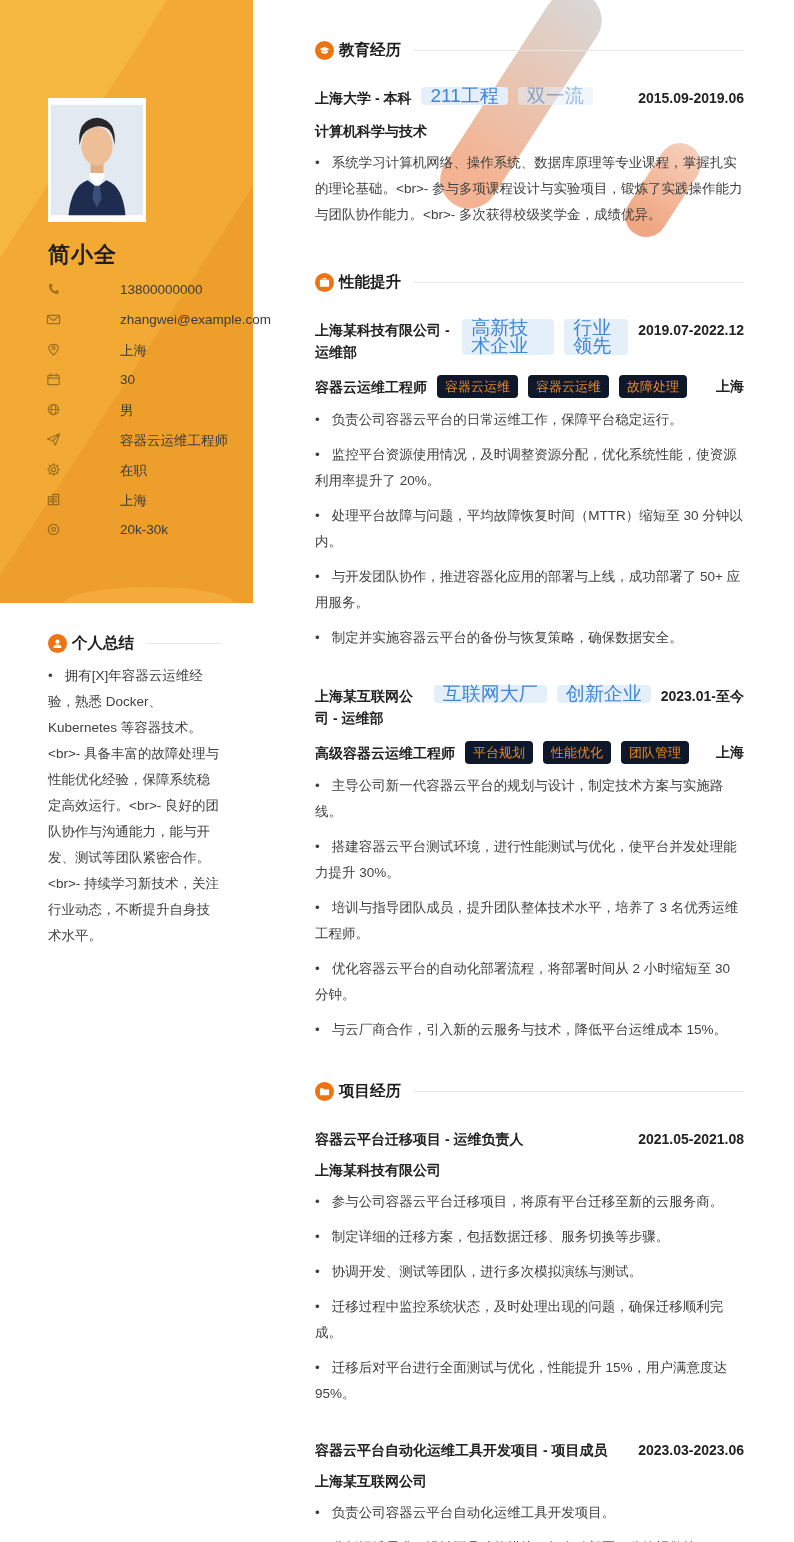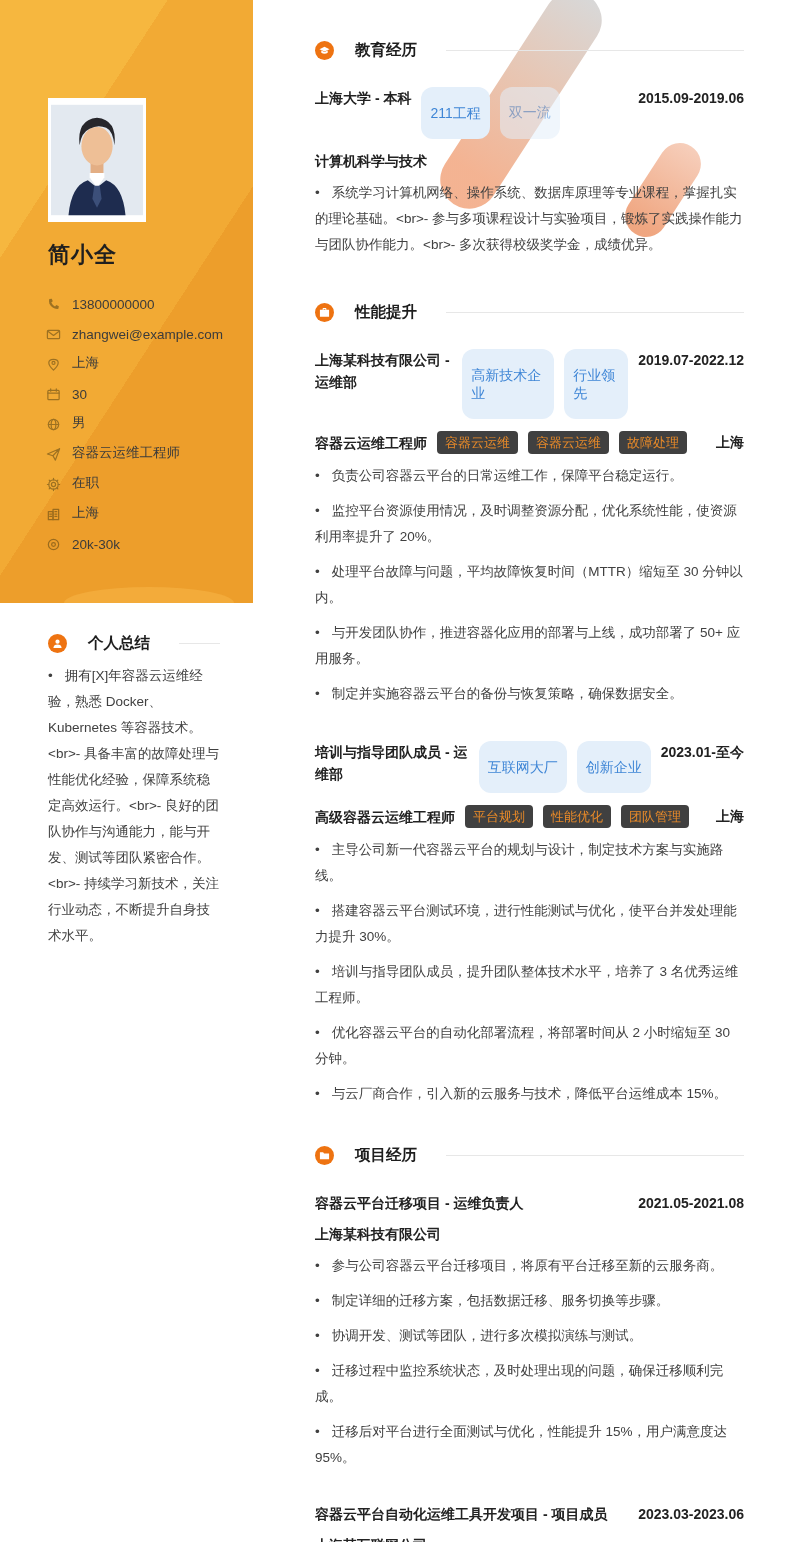--- a/index.html
+++ b/index.html
@@ -17,30 +17,30 @@
   
   .sidebar{position:absolute;left:0;top:0;width:253px;z-index:1;}
   .sidebar-orange{height:603px;position:relative;
     background:linear-gradient(123deg,#f6b73f 0%,#f6b73f 26%,#f2aa34 26%,#f2aa34 58%,#ed9e2b 58%,#ed9e2b 100%);}
   .sidebar-orange::after{content:"";position:absolute;bottom:0;left:64px;width:170px;height:16px;
     background:#f4ae3f;border-radius:50% 50% 0 0 / 100% 100% 0 0;opacity:.8;}
   .photo{position:absolute;left:48px;top:98px;width:98px;height:124px;background:#ffffff;padding:3px;box-sizing:border-box;}
   .photo svg{width:100%;height:100%;display:block;}
   .name{position:absolute;left:48px;top:240px;margin:0;font-size:22px;font-weight:bold;color:#1f1f1f;letter-spacing:1px;}
   .contact{position:absolute;left:46px;top:282px;margin:0;padding:0;list-style:none;}
-  .contact-item{display:flex;align-items:flex-end;height:30px;font-size:13.5px;color:#3b3b3b;}
+  .contact-item{display:flex;align-items:flex-start;height:30px;font-size:13.5px;color:#3b3b3b;gap:48px;}
   .cicon{width:15px;height:15px;margin-right:11px;opacity:.5;flex:none;display:block;}
   .cicon svg{width:15px;height:15px;display:block;stroke:#4a3a10;fill:none;stroke-width:1.3;stroke-linecap:round;stroke-linejoin:round;}
   .cicon.solid svg{fill:#4a3a10;stroke:none;}
 
   .summary{margin:0 33px 0 48px;padding-top:30px;}
   .summary-text{margin:16px 0 0 0;font-size:13.5px;line-height:29px;color:#3d3d3d;}
 
   
-  .sec-head{display:flex;align-items:center;gap:21px;text-align:right;}
+  .sec-head{display:flex;align-items:center;gap:5px;text-align:right;}
   .sec-icon{width:19px;height:19px;border-radius:50%;background:#ee7311;flex:none;
     display:flex;align-items:center;justify-content:center;}
   .sec-icon svg{width:11px;height:11px;display:block;fill:#ffffff;}
   .sec-title{font-size:15.5px;font-weight:bold;color:#1d1d1d;white-space:nowrap;}
   .sec-rule{flex:1;height:1px;background:#e7e7e7;margin-left:8px;}
 
   
   .main{position:absolute;left:315px;top:0;width:429px;padding-top:40px;z-index:1;}
   .msection{position:relative;}
   .m-work{margin-top:44px;}
@@ -49,25 +49,25 @@
   .entry-row{display:flex;align-items:flex-start;gap:10px;margin-top:26px;}
   .role-row{margin-top:12px;align-items:center;}
   .entry-name{font-weight:bold;font-size:14px;color:#222;line-height:22px;}
   .w-limit{max-width:168px;flex:0 1 auto;}
   .entry-date{margin-left:auto;font-weight:bold;font-size:14px;color:#222;white-space:nowrap;line-height:22px;}
   .entry-loc{margin-left:auto;font-weight:bold;font-size:14px;color:#222;white-space:nowrap;}
   .entry-sub{margin-top:14px;font-weight:bold;font-size:14px;color:#222;}
   .job2{margin-top:34px;}
   .proj2{margin-top:32px;}
 
-  .tag-blue{background:#e4effa;color:#3f86d6;font-size:14px;line-height:18px;padding:17px 9px;border-radius:12px;flex:none;}
+  .tag-blue{background:#e4effa;color:#3f86d6;font-size:19px;line-height:18px;padding:0 9px;border-radius:4px;flex:none;}
   .tagw1{width:74px;flex:none;}
   .tagw2{width:46px;flex:none;}
-  .tag--faded{opacity:.55;font-family:Liberation Mono, monospace;}
-  .tag-orange{background:#404040;color:#e98a28;font-size:13px;line-height:17px;padding:3px 8px;border-radius:4px;flex:none;}
+  .tag--faded{opacity:.55;}
+  .tag-orange{background:#0f172a;color:#e98a28;font-size:13px;line-height:17px;padding:3px 8px;border-radius:4px;flex:none;}
 
   .bullets{margin-top:8px;}
   .bullet-item{margin:9px 0 0 0;font-size:13.5px;line-height:26px;color:#404040;}
   .bullet-item::before{content:"•";margin-right:12px;color:#404040;}
 </style>
 </head>
 <body>
 
 <div class="decor capA"></div>
 <div class="decor capB"></div>
@@ -241,21 +241,21 @@
         <p class="bullet-item">负责公司容器云平台的日常运维工作，保障平台稳定运行。</p>
         <p class="bullet-item">监控平台资源使用情况，及时调整资源分配，优化系统性能，使资源利用率提升了 20%。</p>
         <p class="bullet-item">处理平台故障与问题，平均故障恢复时间（MTTR）缩短至 30 分钟以内。</p>
         <p class="bullet-item">与开发团队协作，推进容器化应用的部署与上线，成功部署了 50+ 应用服务。</p>
         <p class="bullet-item">制定并实施容器云平台的备份与恢复策略，确保数据安全。</p>
       </div>
     </div>
 
     <div class="job job2">
       <div class="entry-row" style="margin-top:0">
-        <span class="entry-name">培训与指导团队成员 - 运维部</span>
+        <span class="entry-name">上海某互联网公司 - 运维部</span>
         <span class="tag-blue">互联网大厂</span>
         <span class="tag-blue">创新企业</span>
         <span class="entry-date">2023.01-至今</span>
       </div>
       <div class="entry-row role-row">
         <span class="entry-name">高级容器云运维工程师</span>
         <span class="tag-orange">平台规划</span>
         <span class="tag-orange">性能优化</span>
         <span class="tag-orange">团队管理</span>
         <span class="entry-loc">上海</span>

